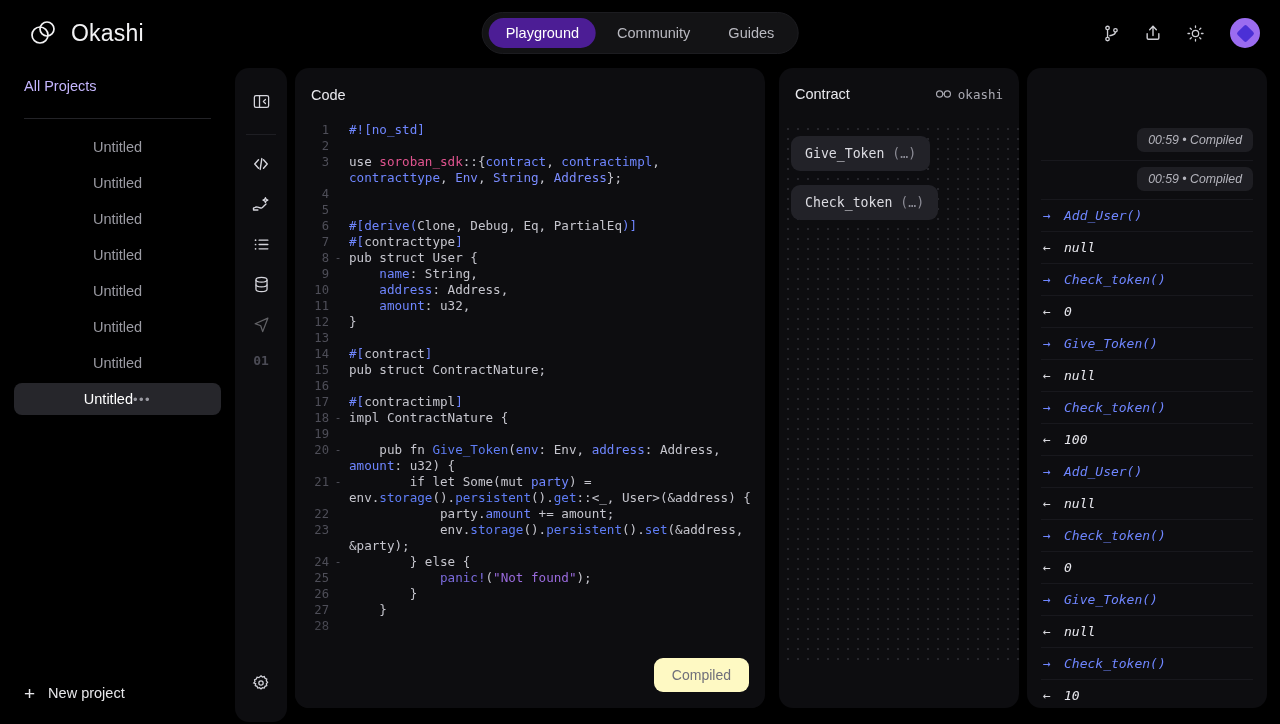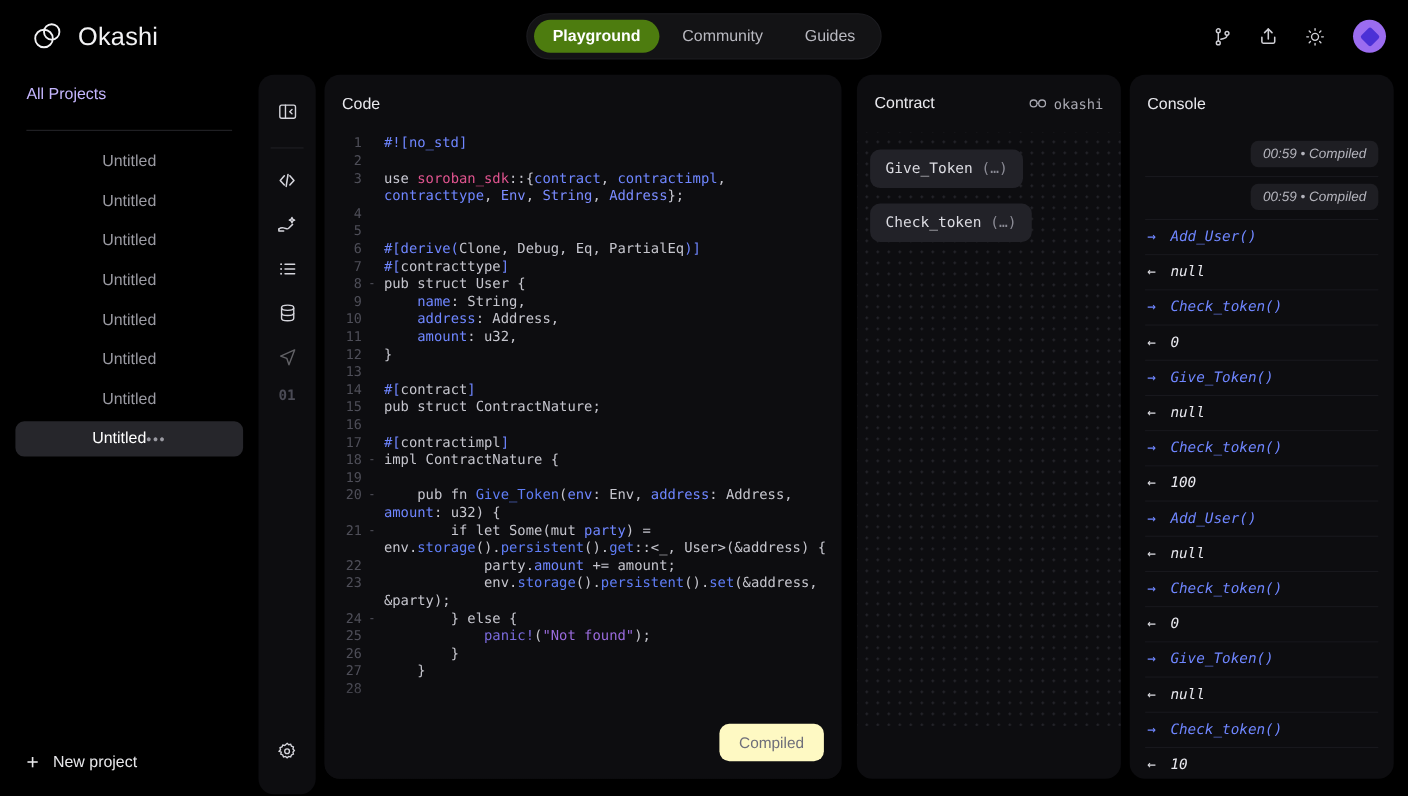--- a/index.html
+++ b/index.html
@@ -24,21 +24,21 @@
   .navgroup {
     position: absolute; left: 50%; transform: translateX(-50%);
     display: flex; align-items: center; gap: 4px;
     background: #131315; border-radius: 22px; padding: 5px 6px;
     border: 1px solid #1c1c20;
   }
   .navtab {
     font-size: 14.5px; color: #b9b9c0; padding: 8px 17px; border-radius: 18px;
     cursor: pointer; white-space: nowrap; line-height: 1;
   }
-  .navtab.active { background: #4d7c0f; color: #ffffff; font-weight: bold; }
+  .navtab.active { background: #4c1d95; color: #ffffff; }
 
   .topicons {
     position: absolute; right: 20px; display: flex; align-items: center; gap: 20px;
   }
   .ticon { width: 22px; height: 22px; display: flex; align-items: center; justify-content: center; cursor: pointer; opacity: .92; }
   .avatar {
     width: 30px; height: 30px; border-radius: 50%;
     background: #9b6cf0;
     display: flex; align-items: center; justify-content: center; cursor: pointer;
     margin-left: 4px;
@@ -333,23 +333,20 @@
         <span class="ell">(…)</span>
       </div>
       <div class="fn-pill">
         <span>Check_token</span>
         <span class="ell">(…)</span>
       </div>
     </div>
   </div>
 
   <div class="panel" id="console-panel">
-    <div class="cs-head">
-      <span class="panel-title">Console</span>
-    </div>
     <div class="cs-body" id="console-body">
         <div class="cs-stamp-row">
           <span class="cs-stamp">00:59 • Compiled</span>
         </div>
         <div class="cs-stamp-row">
           <span class="cs-stamp">00:59 • Compiled</span>
         </div>
         <div class="cs-row">
           <span class="cs-arrow">→</span>
           <span class="cs-call">Add_User()</span>

